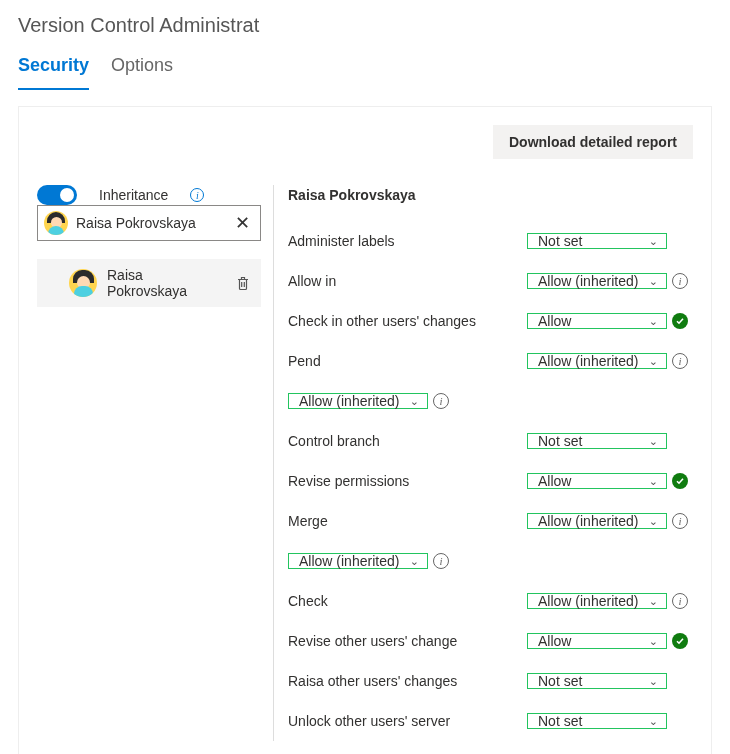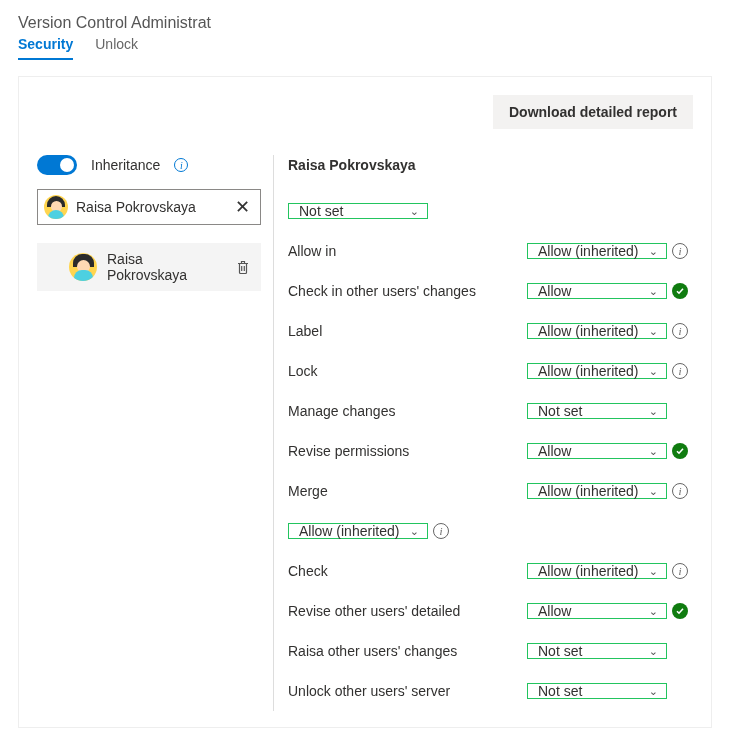--- a/index.html
+++ b/index.html
@@ -6,30 +6,30 @@
   body {
     margin: 0; padding: 0;
     font-family: "Segoe UI", -apple-system, BlinkMacSystemFont, sans-serif;
     font-size: 14px;
     color: #323130;
     background: #ffffff;
     width: 730px;
   }
   .page { padding: 14px 18px 20px 18px; }
   .page-title {
-    font-size: 16px;
+    font-size: 20px;
     font-weight: 400;
     color: #565656;
-    margin: 0 0 4px 0;
+    margin: 0 0 18px 0;
   }
   .tabs { display: flex; gap: 22px; margin-bottom: 16px; }
   .tab {
-    font-size: 14px;
+    font-size: 18px;
     color: #666;
-    padding-bottom: 6px;
+    padding-bottom: 12px;
     cursor: pointer;
     text-align: right;
   }
   .tab.active {
     color: #0078d4;
     font-weight: 600;
     border-bottom: 2px solid #0078d4;
   }
   .panel {
     border: 1px solid #eee;
@@ -52,22 +52,21 @@
   .left {
     width: 236px;
     padding-right: 12px;
   }
   .right {
     flex: 1;
     border-left: 1px solid #ddd;
     padding-left: 14px;
   }
   .inherit-row {
-    display: flex; align-items: center; gap: 14px;
-    margin-bottom: 14px;
+    display: flex; align-items: center; gap: 22px;
   }
   .toggle {
     width: 40px; height: 20px;
     background: #0078d4;
     border-radius: 10px;
     position: relative;
     cursor: pointer;
   }
   .toggle-knob {
     position: absolute;
@@ -193,21 +192,21 @@
   .check-badge svg { width: 10px; height: 10px; }
 </style>
 </head>
 <body>
 
 <div class="page">
   <h1 class="page-title">Version Control Administrat</h1>
 
   <div class="tabs">
     <div class="tab active">Security</div>
-    <div class="tab">Unlock</div>
+    <div class="tab">Options</div>
   </div>
 
   <div class="panel">
     <div class="panel-top">
       <button class="report-btn">Download detailed report</button>
     </div>
 
     <div class="content">
       <div class="left">
         <div class="inherit-row">
@@ -234,20 +233,21 @@
           <svg class="trash" viewBox="0 0 16 16">
             <path fill="none" stroke="#555" stroke-width="1.2" d="M3 4.5h10M6.5 2.5h3v2h-3zM4.5 4.5v9a1 1 0 001 1h5a1 1 0 001-1v-9M6.7 7v5M9.3 7v5"></path>
           </svg>
         </div>
       </div>
 
       <div class="right">
         <div class="right-title">Raisa Pokrovskaya</div>
         <div id="perm-list">
             <div class="perm-row">
+              <div class="perm-label">Administer labels</div>
               <div class="perm-select">
                 <span>Not set</span>
                 <span class="chevron">⌄</span>
               </div>
               <div class="badge-slot"></div>
             </div>
             <div class="perm-row">
               <div class="perm-label">Allow in</div>
               <div class="perm-select">
                 <span>Allow (inherited)</span>
@@ -265,41 +265,40 @@
               </div>
               <div class="badge-slot">
                 <div class="check-badge">
                   <svg viewBox="0 0 10 10">
                     <path fill="none" stroke="#fff" stroke-width="1.6" d="M2 5.2l2 2 4-4.5"></path>
                   </svg>
                 </div>
               </div>
             </div>
             <div class="perm-row">
-              <div class="perm-label">Label</div>
-              <div class="perm-select">
-                <span>Allow (inherited)</span>
-                <span class="chevron">⌄</span>
-              </div>
-              <div class="badge-slot">
-                <div class="info-badge">i</div>
-              </div>
-            </div>
-            <div class="perm-row">
-              <div class="perm-label">Lock</div>
-              <div class="perm-select">
-                <span>Allow (inherited)</span>
-                <span class="chevron">⌄</span>
-              </div>
-              <div class="badge-slot">
-                <div class="info-badge">i</div>
-              </div>
-            </div>
-            <div class="perm-row">
-              <div class="perm-label">Manage changes</div>
+              <div class="perm-label">Pend</div>
+              <div class="perm-select">
+                <span>Allow (inherited)</span>
+                <span class="chevron">⌄</span>
+              </div>
+              <div class="badge-slot">
+                <div class="info-badge">i</div>
+              </div>
+            </div>
+            <div class="perm-row">
+              <div class="perm-select">
+                <span>Allow (inherited)</span>
+                <span class="chevron">⌄</span>
+              </div>
+              <div class="badge-slot">
+                <div class="info-badge">i</div>
+              </div>
+            </div>
+            <div class="perm-row">
+              <div class="perm-label">Control branch</div>
               <div class="perm-select">
                 <span>Not set</span>
                 <span class="chevron">⌄</span>
               </div>
               <div class="badge-slot"></div>
             </div>
             <div class="perm-row">
               <div class="perm-label">Revise permissions</div>
               <div class="perm-select">
                 <span>Allow</span>
@@ -336,21 +335,21 @@
               <div class="perm-label">Check</div>
               <div class="perm-select">
                 <span>Allow (inherited)</span>
                 <span class="chevron">⌄</span>
               </div>
               <div class="badge-slot">
                 <div class="info-badge">i</div>
               </div>
             </div>
             <div class="perm-row">
-              <div class="perm-label">Revise other users' detailed</div>
+              <div class="perm-label">Revise other users' change</div>
               <div class="perm-select">
                 <span>Allow</span>
                 <span class="chevron">⌄</span>
               </div>
               <div class="badge-slot">
                 <div class="check-badge">
                   <svg viewBox="0 0 10 10">
                     <path fill="none" stroke="#fff" stroke-width="1.6" d="M2 5.2l2 2 4-4.5"></path>
                   </svg>
                 </div>

